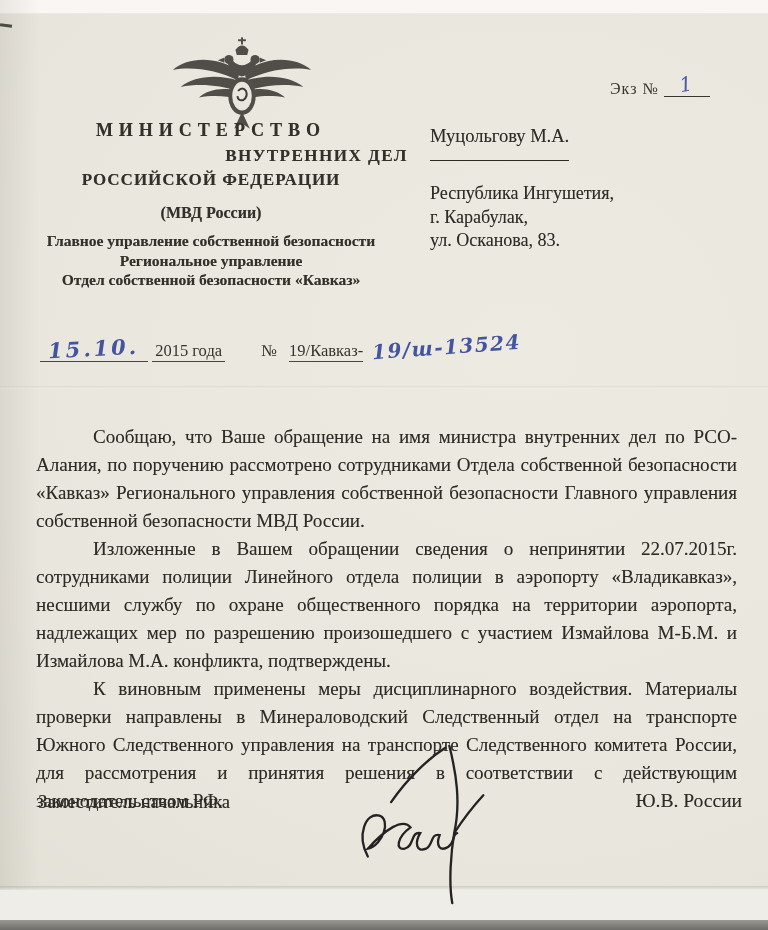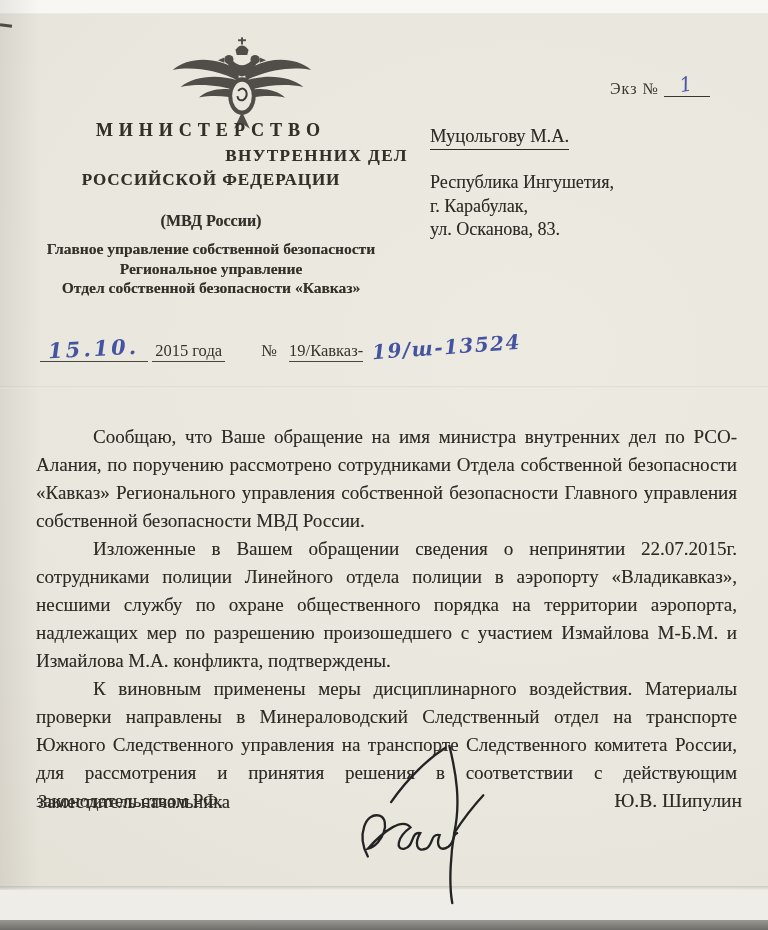--- a/index.html
+++ b/index.html
@@ -36,29 +36,29 @@
   
   .emblem { position:absolute; left:170px; top:36px; }
 
   
   .letterhead { position:absolute; left:14px; top:120px; width:394px;
     text-align:center; color:#332f29; font-weight:bold;
     text-shadow:0.2px 0.2px 0.5px rgba(55,50,44,0.45); }
   .lh-m1 { font-size:18px; letter-spacing:6px; }
   .lh-m2 { font-size:17px; letter-spacing:1.5px; margin-top:5px;text-align:right; }
   .lh-m3 { font-size:17px; letter-spacing:1px; margin-top:4px; }
-  .lh-m4 { font-size:16px; margin-top:22px; }
+  .lh-m4 { font-size:16px; margin-top:14px; }
   .lh-dept { margin-top:9px; font-size:15.5px; line-height:19.5px; }
   .lh-addr { margin-top:13px; font-weight:normal; font-size:14.5px;
     letter-spacing:0.3px; color:#3b3731; }
 
   
   .addressee { position:absolute; left:430px; top:126px; color:#2e2b26;
     text-shadow:0.2px 0.2px 0.4px rgba(55,50,44,0.35); }
-  .addr-name { font-size:18.5px; border-bottom:1.5px solid #2e2b26; padding-bottom:2px;
+  .addr-name { font-size:18.5px; border-bottom:1.5px solid #2e2b26; padding-bottom:13px;
     display:inline-block; }
   .addr-lines { margin-top:21px; font-size:18px; line-height:23.5px; }
 
   
   .refline { position:absolute; left:40px; top:336px; font-size:16.5px;
     color:#36322c; white-space:nowrap; }
   .hw { font-family:"DejaVu Serif", serif; font-style:italic; color:#44549e; }
   .ref-date { display:inline-block; min-width:108px; border-bottom:1.5px solid #4a463e;
     text-align:center; }
   .ref-date .hw { font-size:21px; font-weight:bold; display:inline-block;
@@ -166,15 +166,15 @@
     <svg width="155" height="165" viewBox="0 0 155 170" xmlns="http://www.w3.org/2000/svg">
       <g stroke="#232323" stroke-width="2.4" fill="none" stroke-linecap="round">
         <path d="M16 120 C4 98 14 74 28 78 C40 82 32 108 16 112 C34 92 52 80 60 90 C46 100 44 114 54 112 C64 110 60 94 70 96 C64 106 66 116 76 112 C84 108 80 96 90 98 C86 108 90 116 99 110 C106 105 103 97 108 96"></path>
         <path d="M100 6 C107 34 112 64 105 96 C102 114 99 146 103 168"></path>
         <path d="M105 96 C114 82 124 69 135 57"></path>
         <path d="M40 64 C58 38 80 18 96 8"></path>
       </g>
     </svg>
   </span>
 
-  <div class="signoff-name">Ю.В. Шипулин</div>
+  <div class="signoff-name">Ю.В. России</div>
 
 </div>
 
 </body></html>

